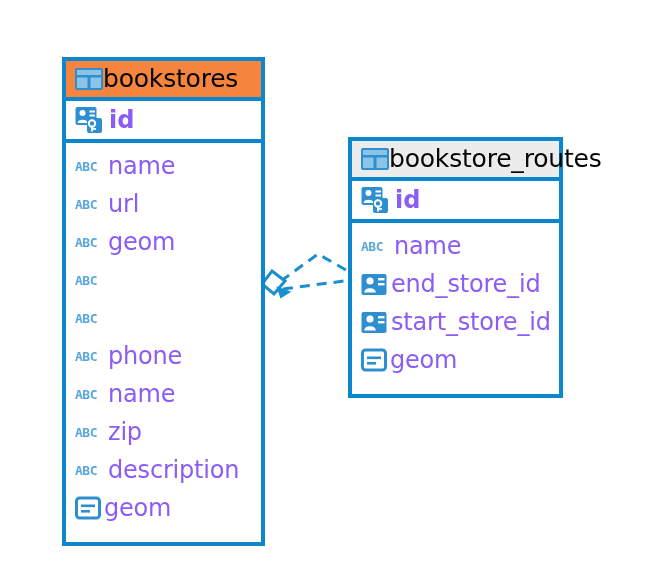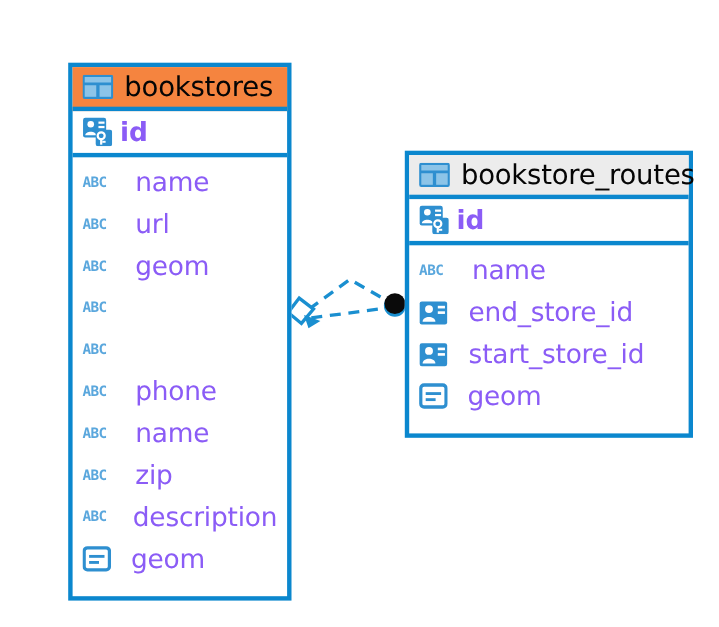--- a/index.html
+++ b/index.html
@@ -12,41 +12,40 @@
 
   
   .entity{
     position:absolute;
     background:#ffffff;
     border:4px solid var(--edge,#0b87ce);
     box-sizing:border-box;
   }
   .ent-header{
     display:flex;align-items:center;
-    gap:10px;
     padding:5px 22px 6px 9px;
     box-sizing:border-box;
     border-bottom:4px solid var(--edge,#0b87ce);
   }
   .ent-header.orange{background:#f5843f;}
   .ent-header.gray{background:#ececec;}
   .ent-title{
     font-size:25px;color:#050505;letter-spacing:-0.2px;
     white-space:nowrap;line-height:1;
   }
   .pk-row{
     display:flex;align-items:center;gap:7px;
     padding:5px 9px 6px 9px;
     border-bottom:4px solid var(--edge,#0b87ce);
     box-sizing:border-box;
   }
   .pk-label{font-size:24px;font-weight:bold;color:#8b5cf6;line-height:1;}
   .fields{padding:4px 0 4px 0;}
   .field-row{
-    display:flex;align-items:center;gap:18px;
+    display:flex;align-items:center;gap:3px;
     padding:2px 9px 2px 9px;
     height:38px;box-sizing:border-box;
   }
   .field-label{
     font-size:24px;color:#8b5cf6;line-height:1;white-space:nowrap;
     letter-spacing:-0.2px;
   }
 
   
   .icon{flex:0 0 auto;display:block;}
@@ -155,21 +154,21 @@
           <svg class="icon ic-geom" viewBox="0 0 26 24">
             <rect x="1.5" y="2" width="23" height="20" rx="3" fill="#ffffff" stroke="#2e8fd0" stroke-width="3"></rect>
             <rect x="6" y="8.5" width="14" height="2.6" fill="#2e8fd0"></rect>
             <rect x="6" y="14" width="9" height="2.6" fill="#2e8fd0"></rect>
           </svg>
           <span class="field-label">geom</span>
         </div>
       </div>
   </div>
 
-  <div class="entity" id="tbl-1" style="left:368px;top:137px;width:262px;height:261px;--edge:#0b87ce;">
+  <div class="entity" id="tbl-1" style="left:348px;top:137px;width:215px;height:261px;--edge:#0b87ce;">
 
     <div class="ent-header gray">
       <svg class="icon ic-table" viewBox="0 0 28 22">
         <rect x="0" y="0" width="28" height="22" rx="2" fill="#2e8fd0"></rect>
         <rect x="2" y="2" width="24" height="5" fill="#8cc4e8"></rect>
         <rect x="2" y="9.5" width="10.5" height="10.5" fill="#8cc4e8"></rect>
         <rect x="15.5" y="9.5" width="10.5" height="10.5" fill="#8cc4e8"></rect>
       </svg>
       <span class="ent-title">bookstore_routes</span>
     </div>

